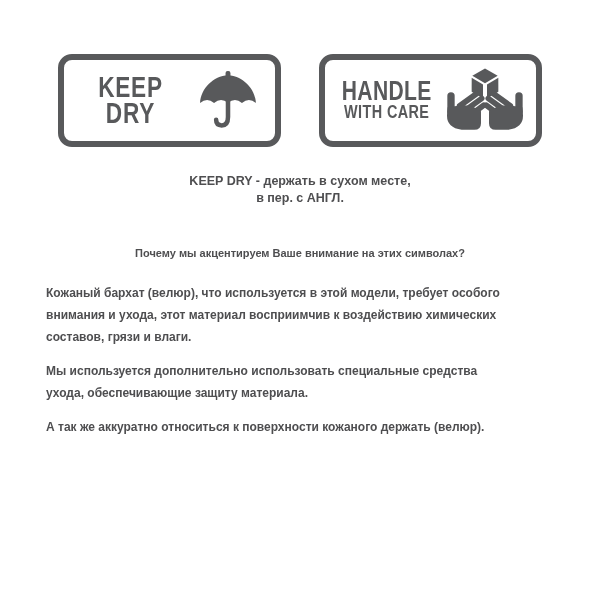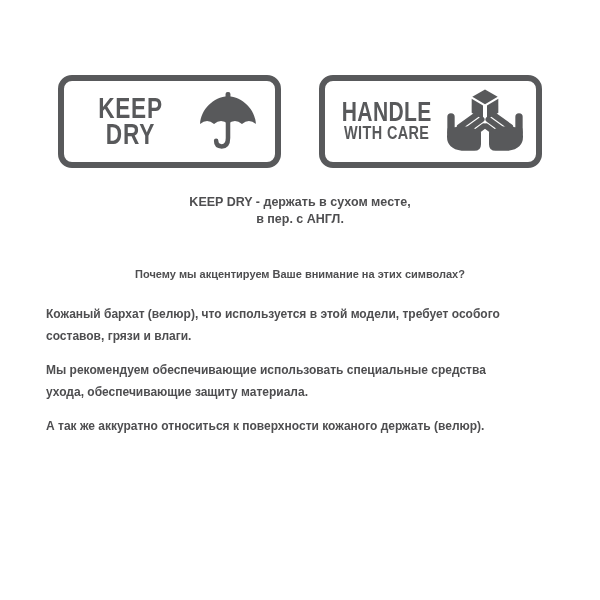--- a/index.html
+++ b/index.html
@@ -7,21 +7,21 @@
   .page {
     position:relative;
     width:600px; height:600px;
     background:#ffffff;
     font-family:"Liberation Sans", sans-serif;
     overflow:hidden;
   }
   
   .badges-row {
     display:flex; justify-content:center; gap:38px;
-    padding-top:75px;
+    padding-top:54px;
   }
   .badge {
     width:223px; height:93px;
     border:6px solid #58595b;
     border-radius:14px;
     background:#ffffff;
     display:flex; align-items:center;
     padding:0 12px 0 4px;
   }
   .badge-text {
@@ -116,24 +116,25 @@
       <div>KEEP DRY - держать в сухом месте,</div>
       <div>в пер. с АНГЛ.</div>
     </div>
   </div>
 
   <div class="heading">Почему мы акцентируем Ваше внимание на этих символах?</div>
 
   <div class="body-text">
     <div class="para">
       <div class="para-line">Кожаный бархат (велюр), что используется в этой модели, требует особого</div>
+      <div class="para-line">внимания и ухода, этот материал восприимчив к воздействию химических</div>
       <div class="para-line">составов, грязи и влаги.</div>
     </div>
     <div class="para">
-      <div class="para-line">Мы рекомендуем обеспечивающие использовать специальные средства</div>
+      <div class="para-line">Мы используется дополнительно использовать специальные средства</div>
       <div class="para-line">ухода, обеспечивающие защиту материала.</div>
     </div>
     <div class="para">
       <div class="para-line">А так же аккуратно относиться к поверхности кожаного держать (велюр).</div>
     </div>
   </div>
 
 </div>
 
 </body></html>

